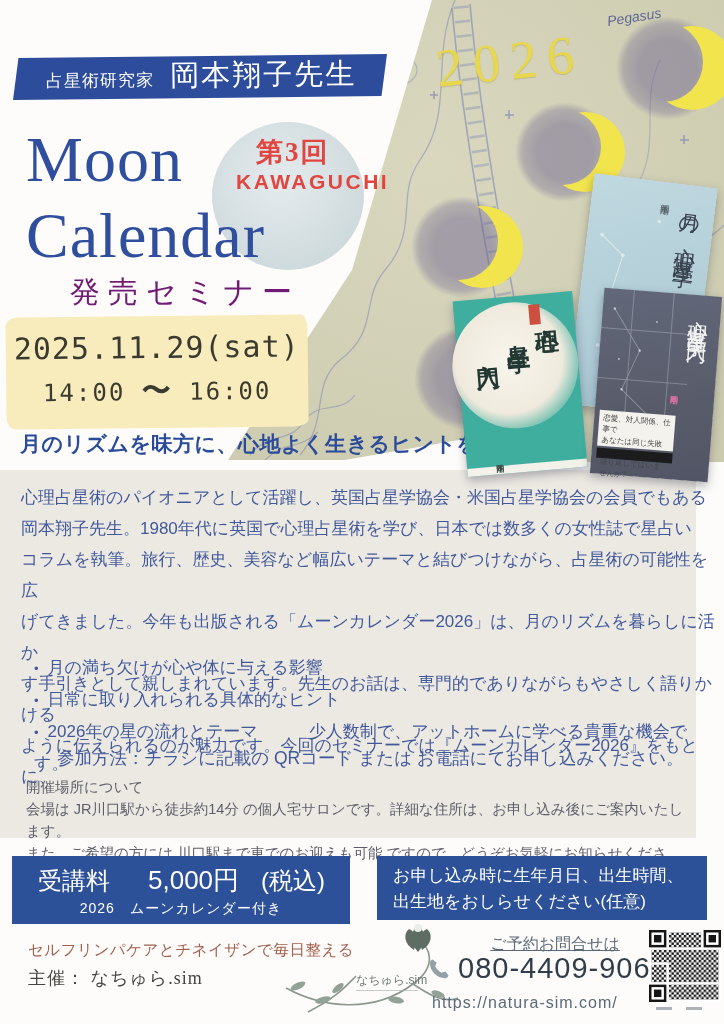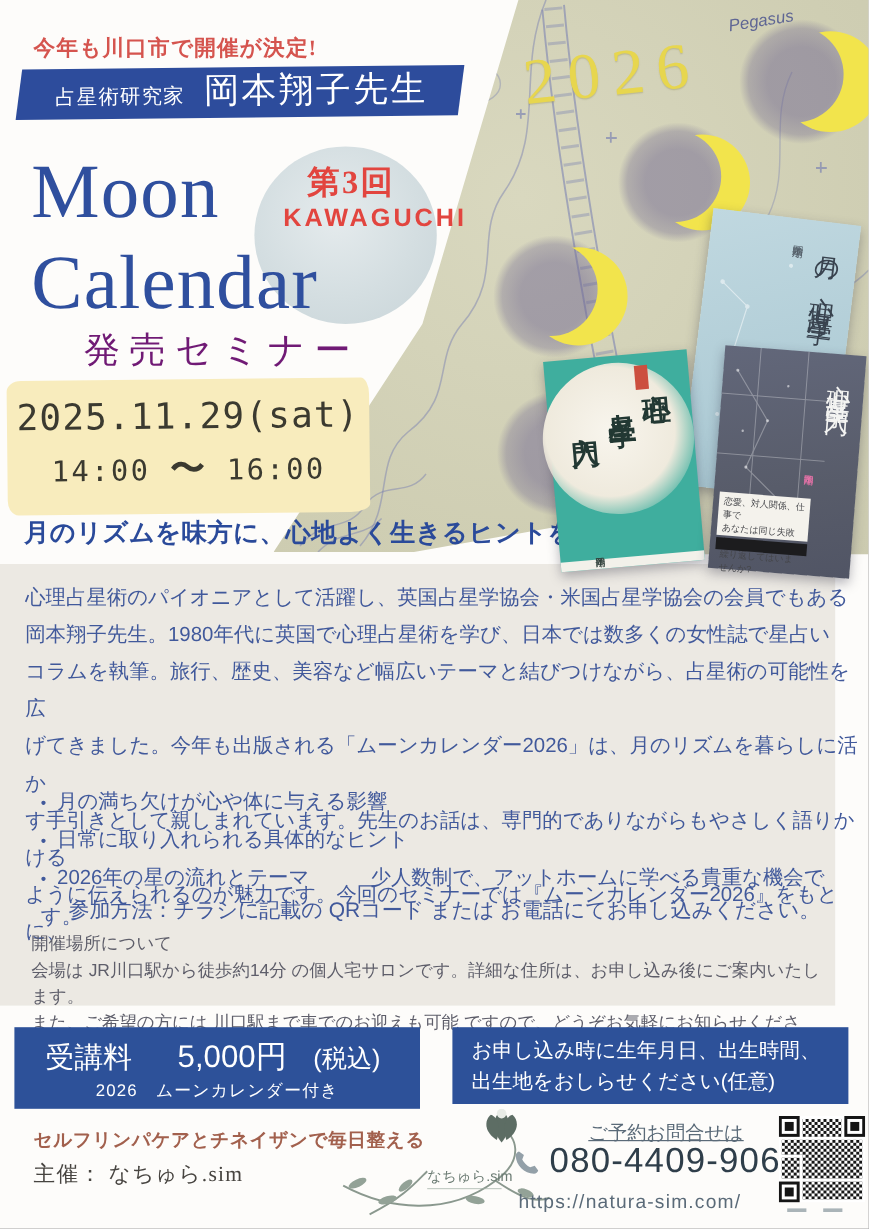--- a/index.html
+++ b/index.html
@@ -70,25 +70,25 @@
   #bullets li{list-style:none;font-size:17px;line-height:31px;color:#41599b;}
   #bullets li::before{content:"•";margin-right:9px;font-size:13px;}
   #apply-line{position:absolute;left:57px;top:276px;font-size:17.5px;color:#41599b;}
   #venue{position:absolute;left:26px;top:306px;font-size:14.5px;line-height:22px;color:#5e5e6a;}
 
   
   #fee-box{left:12px;top:856px;width:338px;height:68px;background:#2d5199;z-index:3;color:#fff;}
   #fee-box .row1{display:flex;align-items:baseline;padding:7px 0 0 26px;}
   #fee-box .lbl{font-size:24px;}
   #fee-box .price{font-size:26px;margin-left:38px;}
-  #fee-box .tax{font-size:21px;margin-left:22px;text-align:center;}
+  #fee-box .tax{font-size:24px;margin-left:22px;text-align:center;}
   #fee-box .note{text-align:center;font-size:14px;margin-top:2px;letter-spacing:1px;}
   #notice-box{left:377px;top:856px;width:330px;height:64px;background:#2d5199;z-index:3;color:#fff;
     font-size:17px;line-height:26px;padding:7px 0 0 16px;box-sizing:border-box;}
-  #slogan{left:28px;top:940px;font-size:15.5px;font-weight:bold;color:#a2604d;letter-spacing:.5px;z-index:3;}
+  #slogan{left:28px;top:940px;font-size:15.5px;font-weight:normal;color:#a2604d;letter-spacing:.5px;z-index:3;}
   #organizer{left:28px;top:966px;font-size:18px;color:#474440;z-index:3;letter-spacing:1px;}
   #logo{left:278px;top:924px;z-index:3;}
   #contact-heading{left:440px;top:934px;width:230px;text-align:center;font-size:16px;color:#5a6a78;z-index:3;text-decoration:underline;}
   #phone-row{left:428px;top:952px;display:flex;align-items:center;z-index:3;}
   #phone-row .num{font-size:29px;color:#2f3e4a;margin-left:8px;letter-spacing:1px;}
   #url{left:432px;top:994px;font-size:16px;color:#5a6a78;letter-spacing:1px;z-index:3;}
   #qr{left:649px;top:930px;z-index:3;}
   .qr-dash{width:16px;height:3px;background:#aab4b8;z-index:3;}
 </style>
 </head>
@@ -224,21 +224,20 @@
 
   <div id="book2" class="abs book">
     <div class="bloom"></div>
     <div class="tag"></div>
     <div class="vt serif" style="right:14px;top:16px">心理</div>
     <div class="vt serif" style="right:44px;top:30px">占星学</div>
     <div class="vt serif" style="right:76px;top:48px">入門</div>
     <div class="vauthor">岡本翔子</div>
   </div>
 
-  <div id="tagline" class="abs serif">今年も川口市で開催が決定!</div>
 
   <div id="banner" class="abs">
     <div class="inner">
       <span class="role serif">占星術研究家</span>
       <span class="name serif">岡本翔子先生</span>
     </div>
   </div>
 
   <div id="title-moon-circle" class="abs"></div>
   <div id="main-title" class="abs serif">

